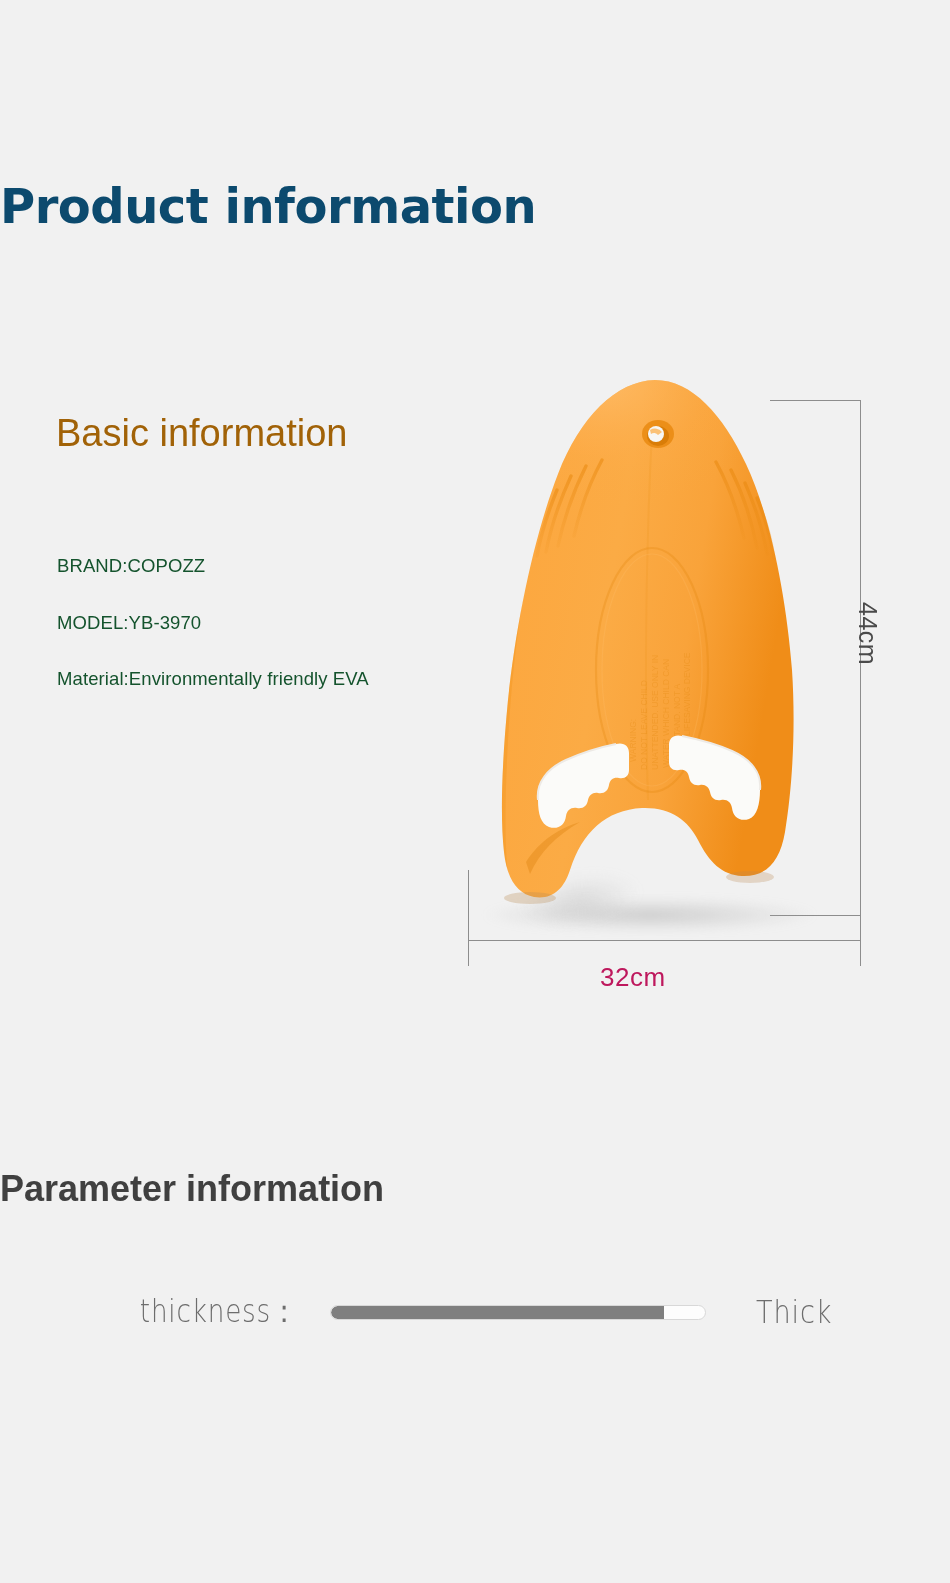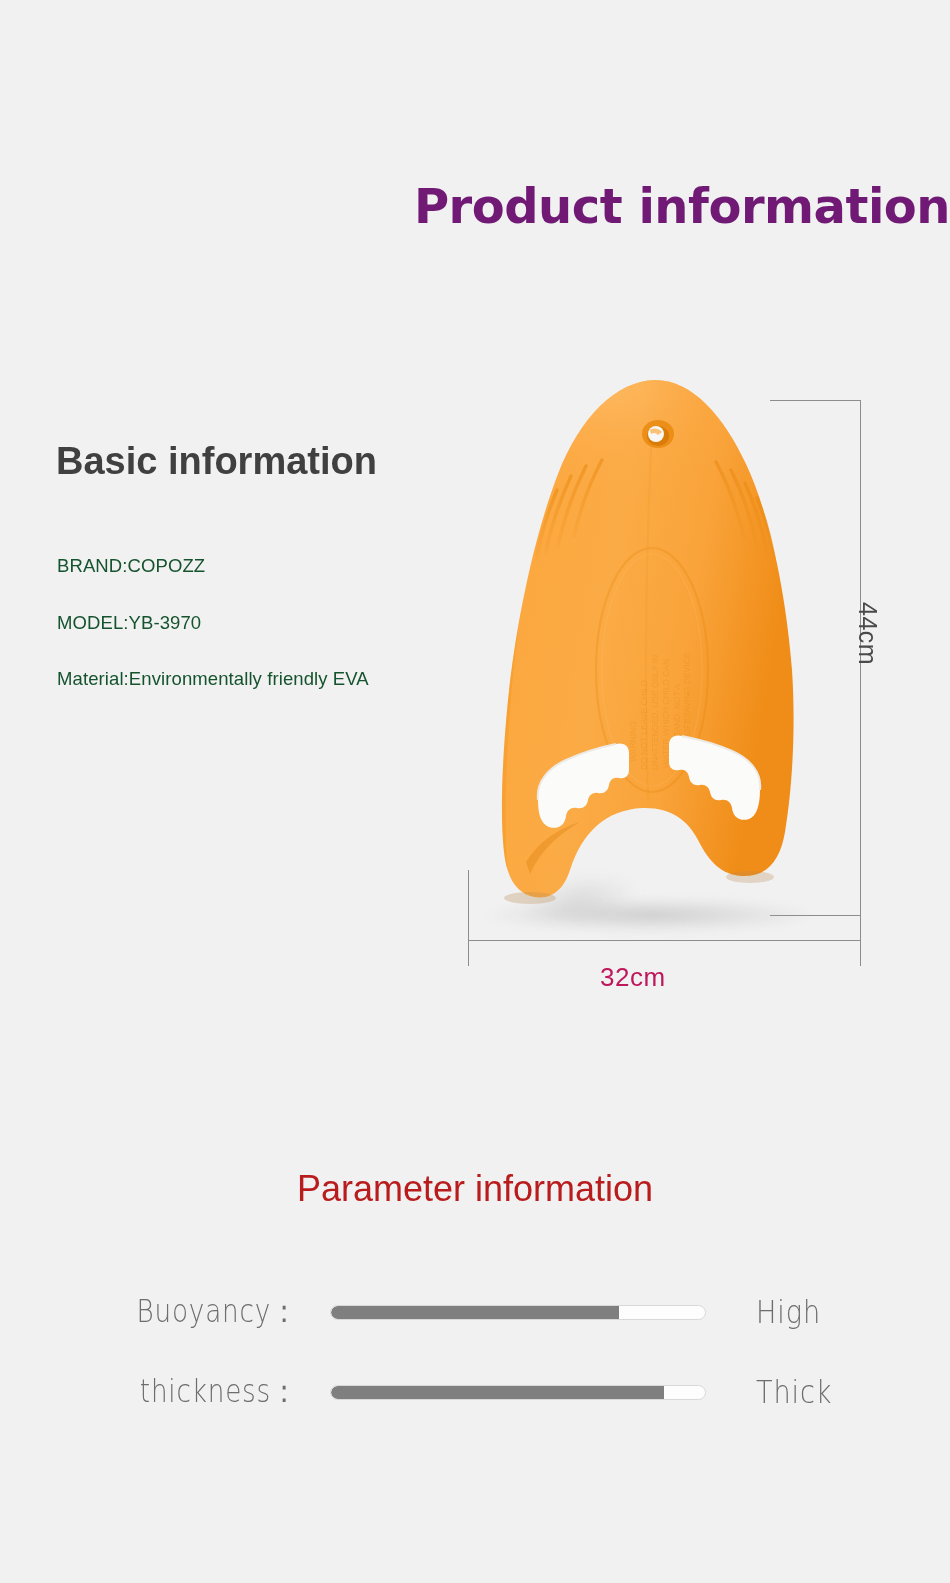--- a/index.html
+++ b/index.html
@@ -13,36 +13,36 @@
     position: relative;
     overflow: hidden;
   }
 
   
   .page-title {
     position: absolute;
     top: 178px;
     left: 0;
     width: 950px;
-    text-align: right;
+    text-align: left;
     font-size: 48px;
     font-weight: bold;
-    color: #701a75;
+    color: #0c4a6e;
     letter-spacing: -0.5px;
     font-family: "DejaVu Sans", sans-serif;
   }
 
   
   .basic-heading {
     position: absolute;
-    top: 440px;
+    top: 412px;
     left: 56px;
     font-size: 38px;
-    font-weight: 700;
-    color: #404040;
+    font-weight: 400;
+    color: #a16207;
     letter-spacing: 0px;
   }
 
   .spec-list {
     position: absolute;
     top: 538px;
     left: 57px;
     width: 470px;
   }
   .spec-line {
@@ -127,24 +127,23 @@
     white-space: nowrap;
     letter-spacing: 0.5px;
   }
 
   
   .param-heading {
     position: absolute;
     top: 1168px;
     left: 0;
     width: 950px;
-    text-align: center;
     font-size: 36px;
-    font-weight: 400;
-    color: #b91c1c;
+    font-weight: 700;
+    color: #404040;
   }
 
   .param-rows {
     position: absolute;
     top: 1272px;
     left: 0;
     width: 950px;
   }
 
   .param-row {
@@ -376,27 +375,20 @@
 
     <div class="dim-label-v">44cm</div>
     <div class="dim-label-h">32cm</div>
   </div>
 </div>
 
 <div class="param-heading">Parameter information</div>
 
 <div class="param-rows">
 
-  <div class="param-row">
-    <span class="param-label">Buoyancy：</span>
-    <div class="param-bar">
-      <div class="param-fill" style="width: 77%;"></div>
-    </div>
-    <span class="param-value">High</span>
-  </div>
 
 
   <div class="param-row">
     <span class="param-label">thickness：</span>
     <div class="param-bar">
       <div class="param-fill" style="width: 89%;"></div>
     </div>
     <span class="param-value">Thick</span>
   </div>
 

